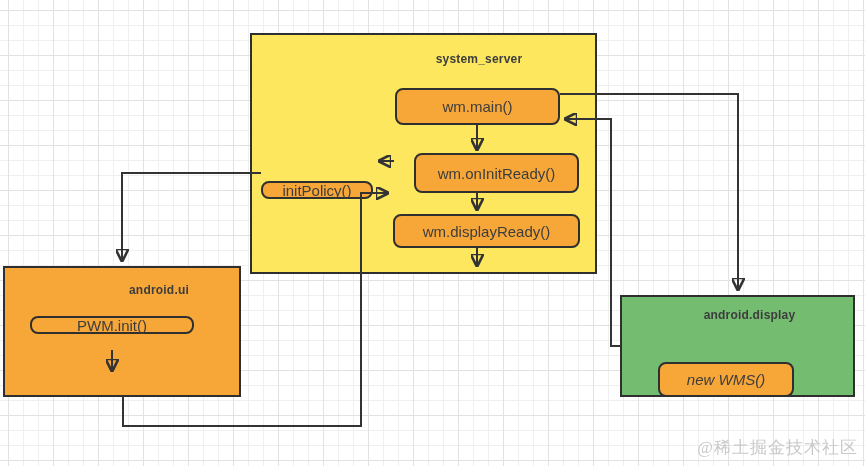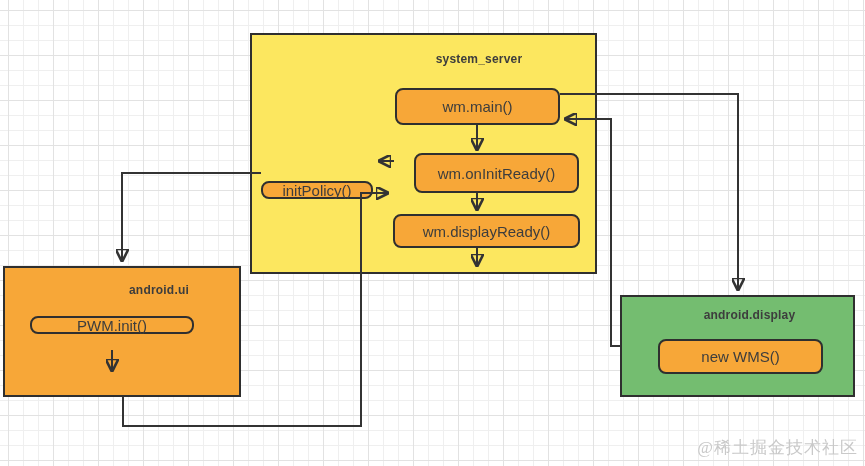--- a/index.html
+++ b/index.html
@@ -99,21 +99,21 @@
   <div class="node" style="left:395px; top:88px; width:165px; height:37px;">wm.main()</div>
 
   <div class="node" style="left:394px; top:153px; width:165px; height:40px;margin-left:20px;">wm.onInitReady()</div>
 
   <div class="node" style="left:393px; top:214px; width:187px; height:34px;">wm.displayReady()</div>
 
   <div class="node" style="left:261px; top:157px; width:112px; height:18px;margin-top:24px;">initPolicy()</div>
 
   <div class="node" style="left:30px; top:316px; width:164px; height:18px;">PWM.init()</div>
 
-  <div class="node" style="left:658px; top:339px; width:165px; height:35px;">new WMS()</div>
+  <div class="node" style="left:658px; top:362px; width:136px; height:35px;font-style:italic;">new WMS()</div>
 
   <svg class="edges" viewBox="0 0 865 466" xmlns="http://www.w3.org/2000/svg">
     <defs>
       <marker id="arrow" viewBox="0 0 10 10" refX="8.5" refY="5" markerWidth="6.5" markerHeight="6.5" orient="auto-start-reverse">
         <path d="M0 0 L10 5 L0 10 Z" fill="var(--line)" stroke="none"></path>
       </marker>
     </defs>
     <path d="M477 125 V 149" marker-end="url(#arrow)"></path>
     <path d="M477 193 V 209" marker-end="url(#arrow)"></path>
     <path d="M477 248 V 265" marker-end="url(#arrow)"></path>

